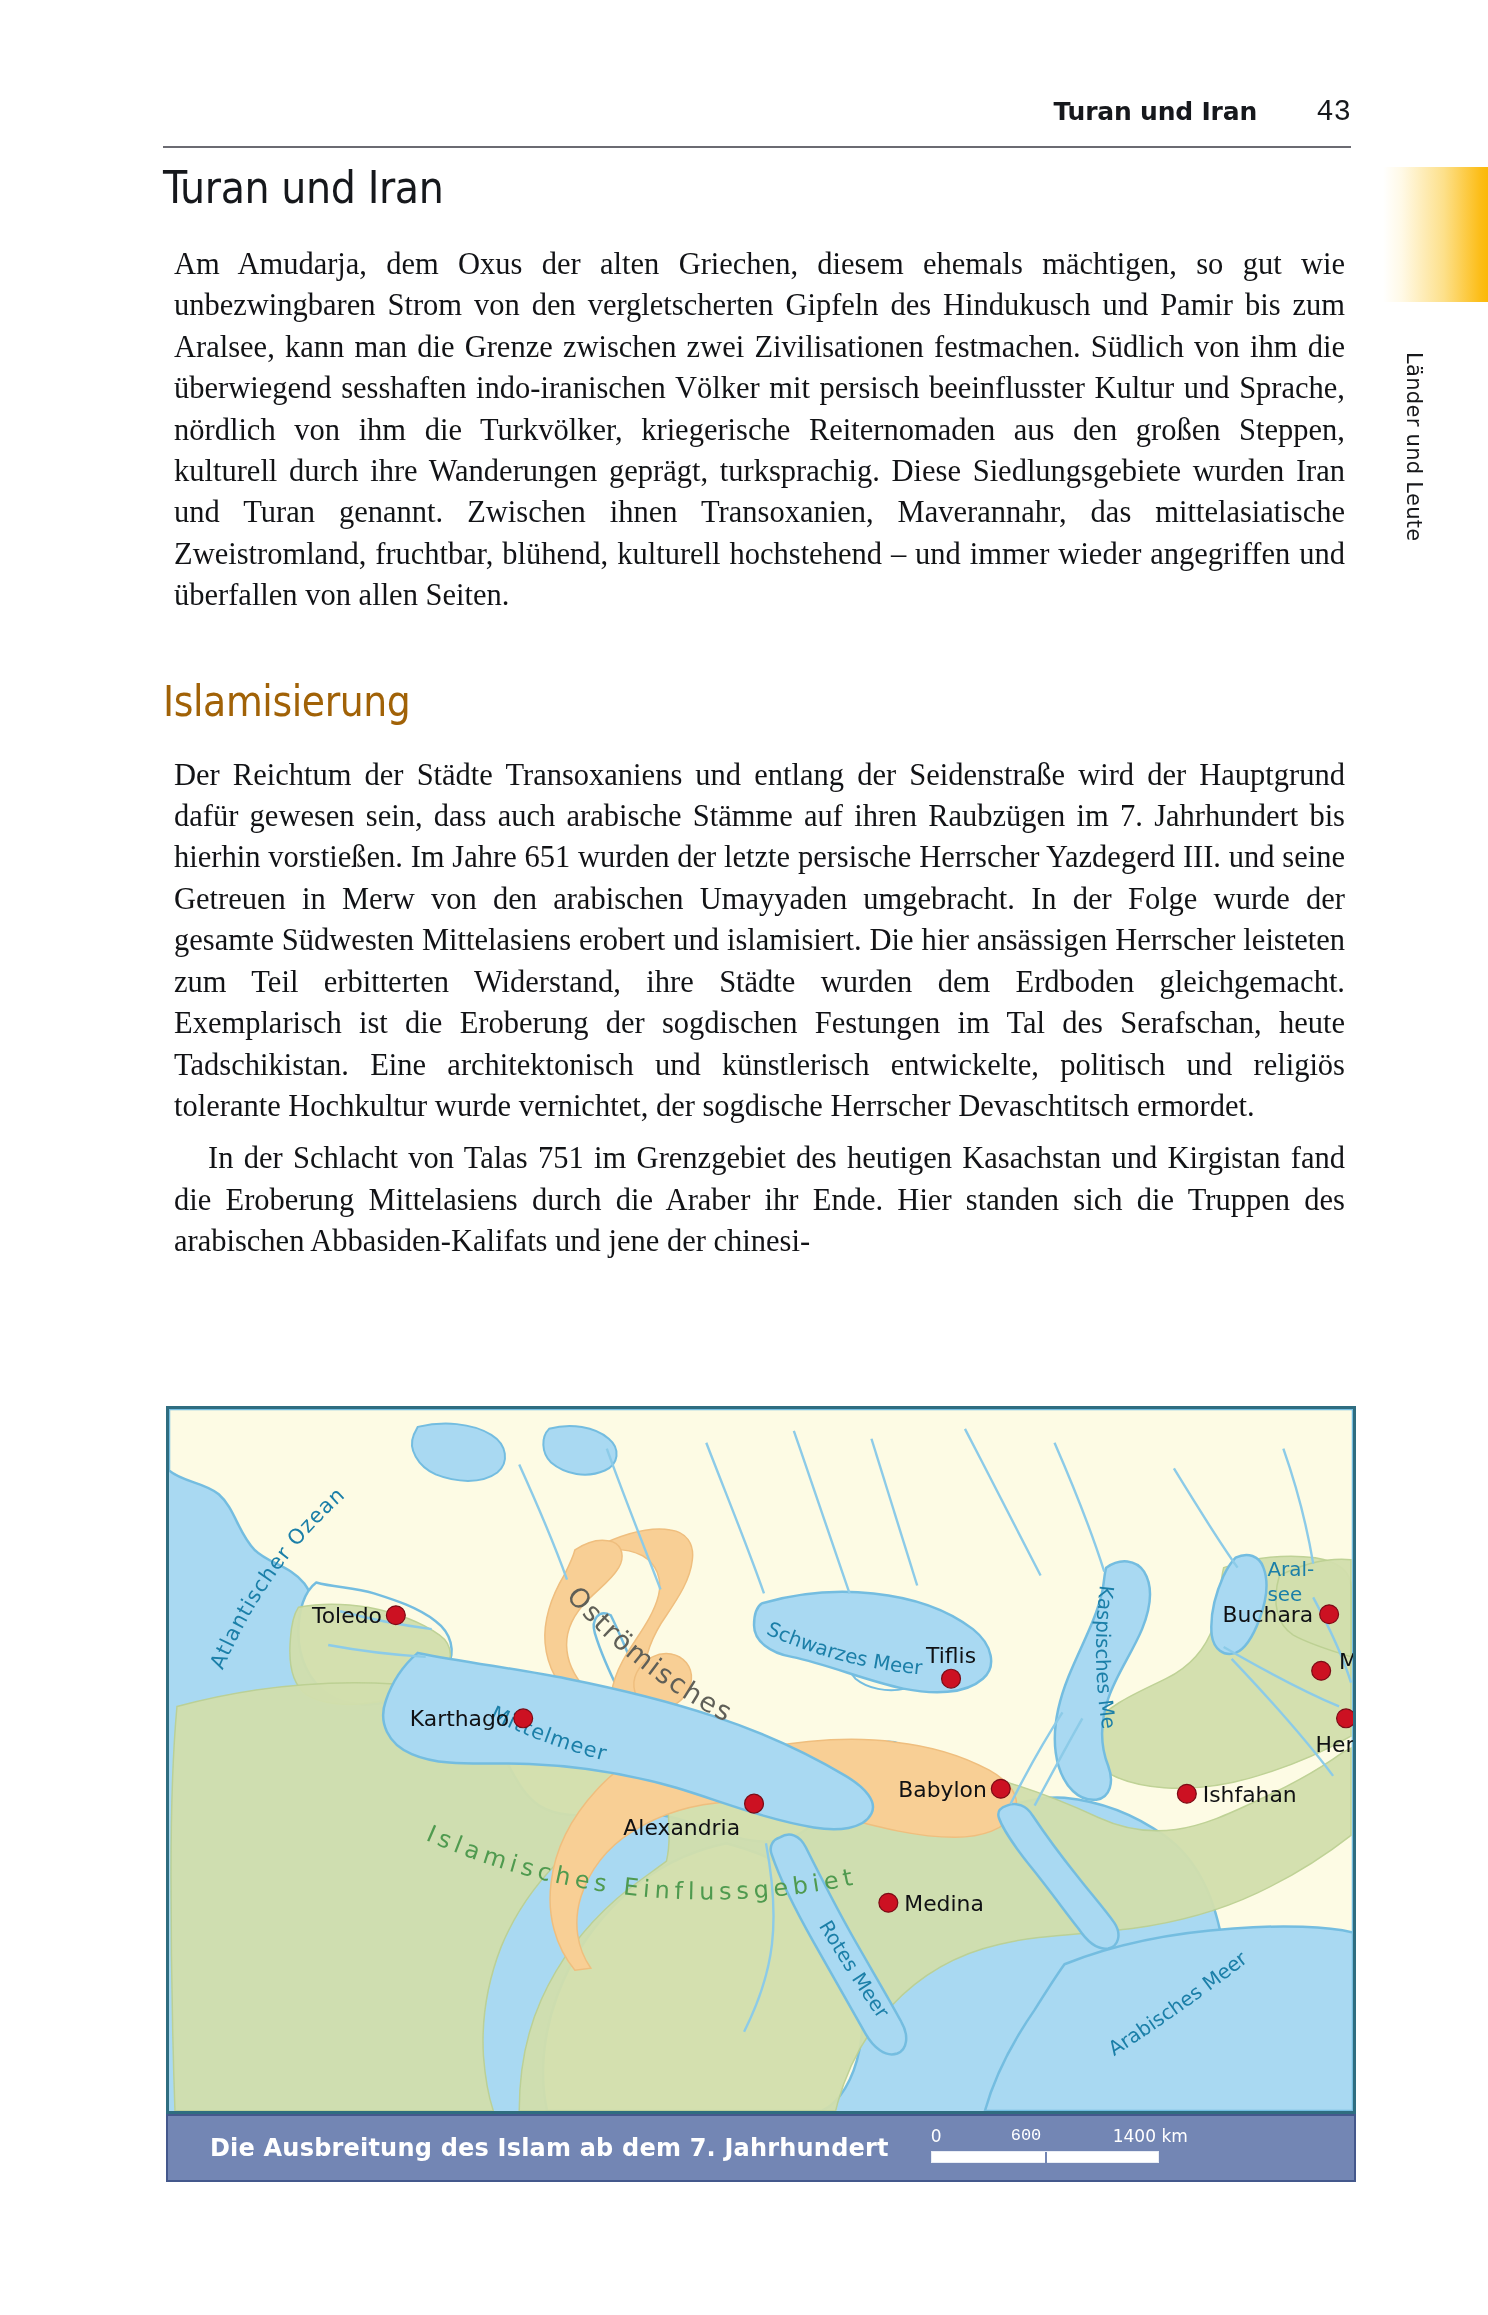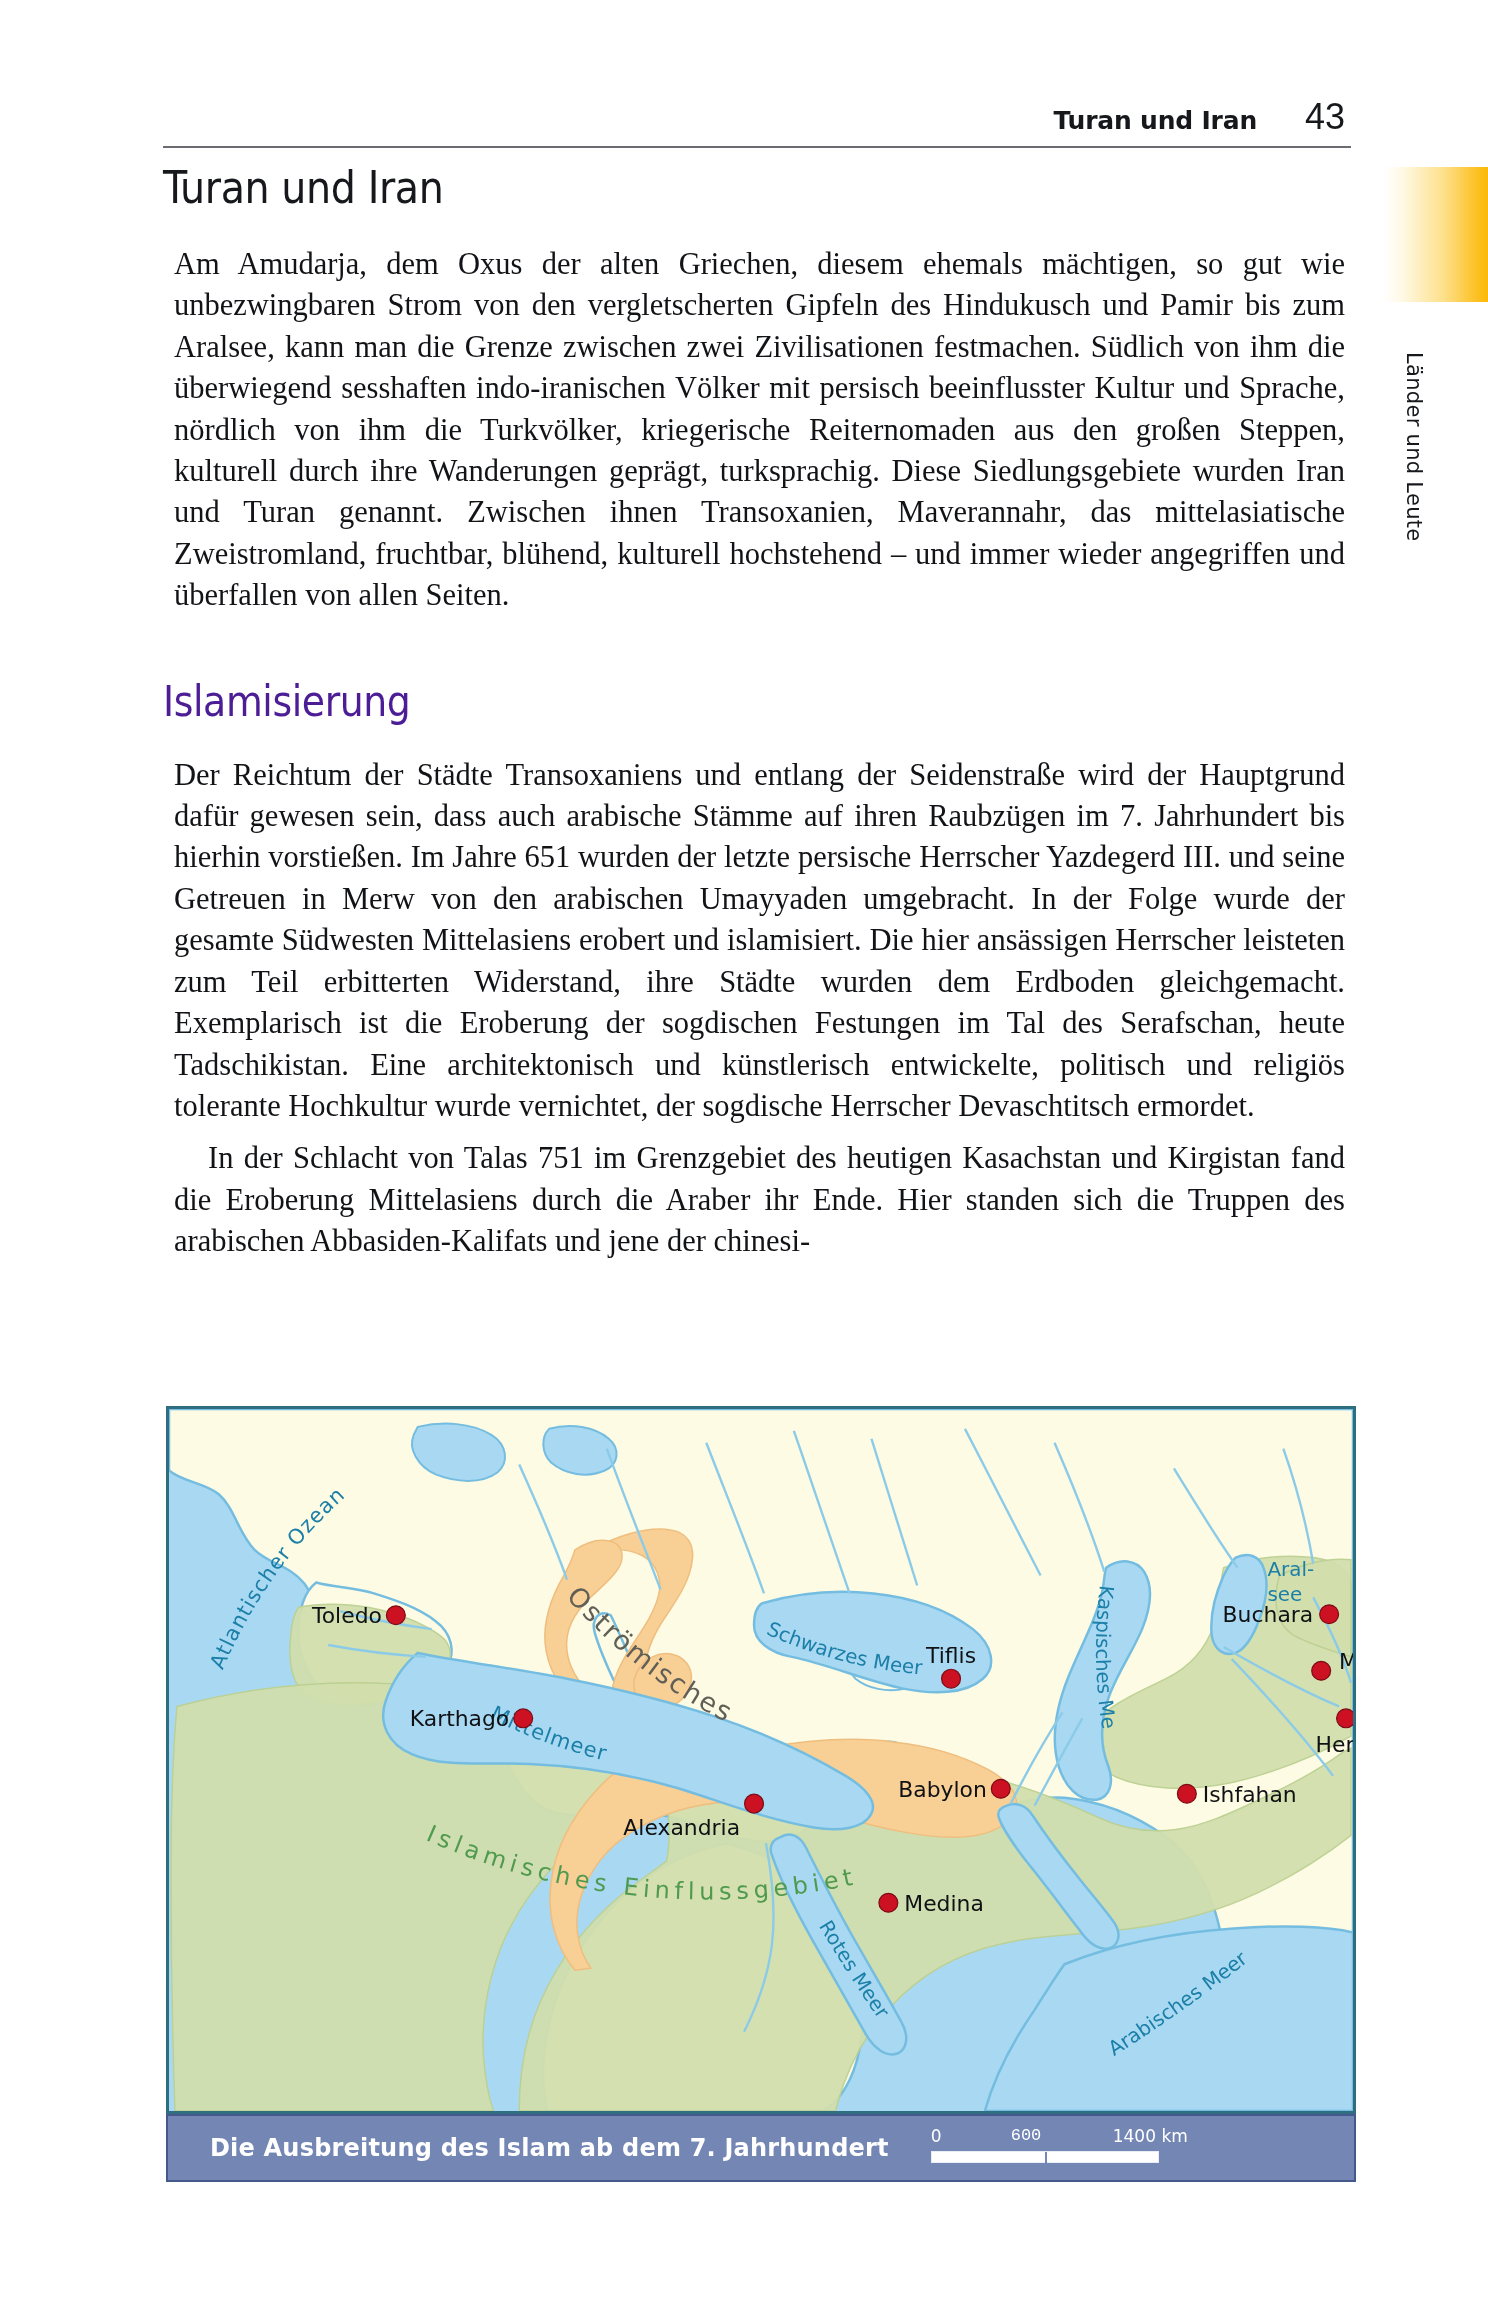--- a/index.html
+++ b/index.html
@@ -29,27 +29,27 @@
     height: 48px;
   }
   #rh-title {
     font-family: "DejaVu Sans", sans-serif;
     font-size: 25px;
     font-weight: bold;
     letter-spacing: -0.2px;
     color: #16181c;
   }
   #rh-page {
-    font-family: Liberation Sans, sans-serif;
-    font-size: 36px;
+    font-family: Liberation Mono, monospace;
+    font-size: 29px;
     font-weight: normal;
     color: #16181c;
     margin-left: 48px;
     width: 46px;
-    text-align: left;
+    text-align: right;
   }
   #rh-rule {
     position: absolute;
     left: 0; top: 50px;
     width: 1188px;
     height: 2px;
     background: #6b6b72;
   }
 
   
@@ -90,21 +90,21 @@
     line-height: 1.0;
     color: #16181c;
     margin: 0 0 34px 0;
     letter-spacing: -0.4px;
   }
   h2.sec-title2 {
     font-family: "DejaVu Sans Condensed", "DejaVu Sans", sans-serif;
     font-weight: normal;
     font-size: 42px;
     line-height: 1.0;
-    color: #4c1d95;
+    color: #a16207;
     margin: 64px 0 32px 0;
     letter-spacing: -0.4px;
   }
   p.body {
     font-family: "Liberation Serif", serif;
     font-size: 30.5px;
     line-height: 41.4px;
     color: #121316;
     margin: 11px;
     text-align: justify;

